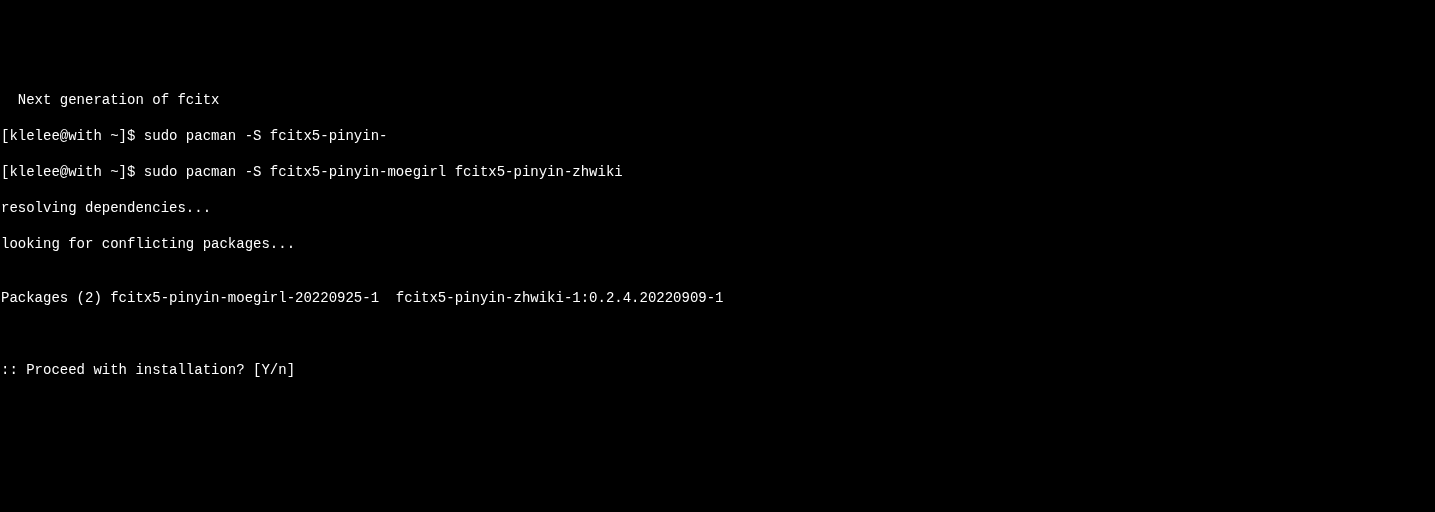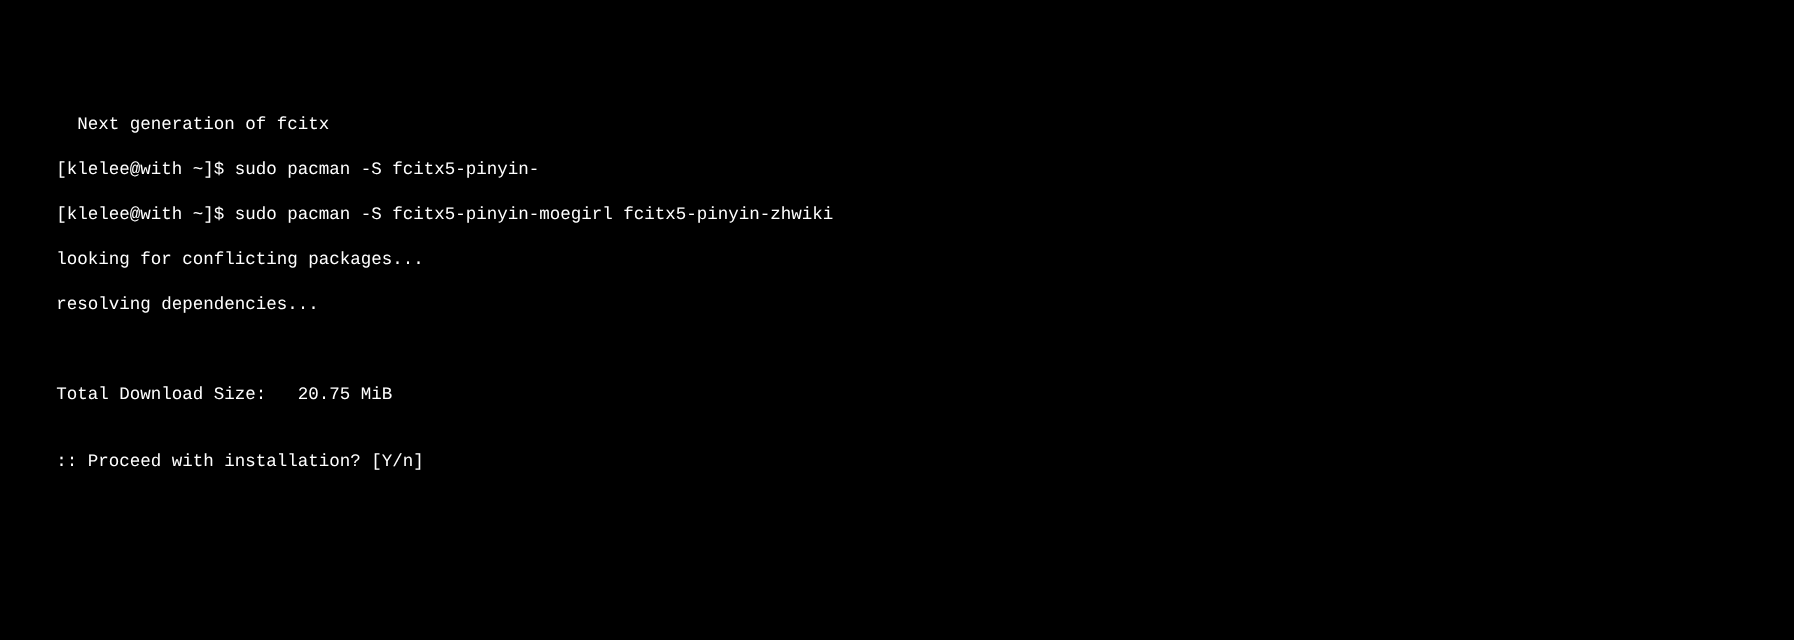--- a/index.html
+++ b/index.html
@@ -11,37 +11,36 @@
       margin: 0;
       padding: 1px;
       white-space: pre;
       overflow-x: auto;
     }
     .terminal {
       width: 1435px;
     }
     .line {
       display: block;
-      padding-left: 44px;
     }
   </style>
 </head>
 <body>
 
 
 
 <div class="terminal">
 <span class="line">  Next generation of fcitx</span>
 <span class="line">[klelee@with ~]$ sudo pacman -S fcitx5-pinyin-</span>
 <span class="line">[klelee@with ~]$ sudo pacman -S fcitx5-pinyin-moegirl fcitx5-pinyin-zhwiki</span>
+<span class="line">resolving dependencies...</span>
 <span class="line">looking for conflicting packages...</span>
-<span class="line">resolving dependencies...</span>
 <span class="line"></span>
+<span class="line">Packages (2) fcitx5-pinyin-moegirl-20220925-1  fcitx5-pinyin-zhwiki-1:0.2.4.20220909-1</span>
 <span class="line"></span>
-<span class="line">Total Download Size:   20.75 MiB</span>
 <span class="line"></span>
 <span class="line">:: Proceed with installation? [Y/n]</span>
 
 
 
 
 
 
 
 

